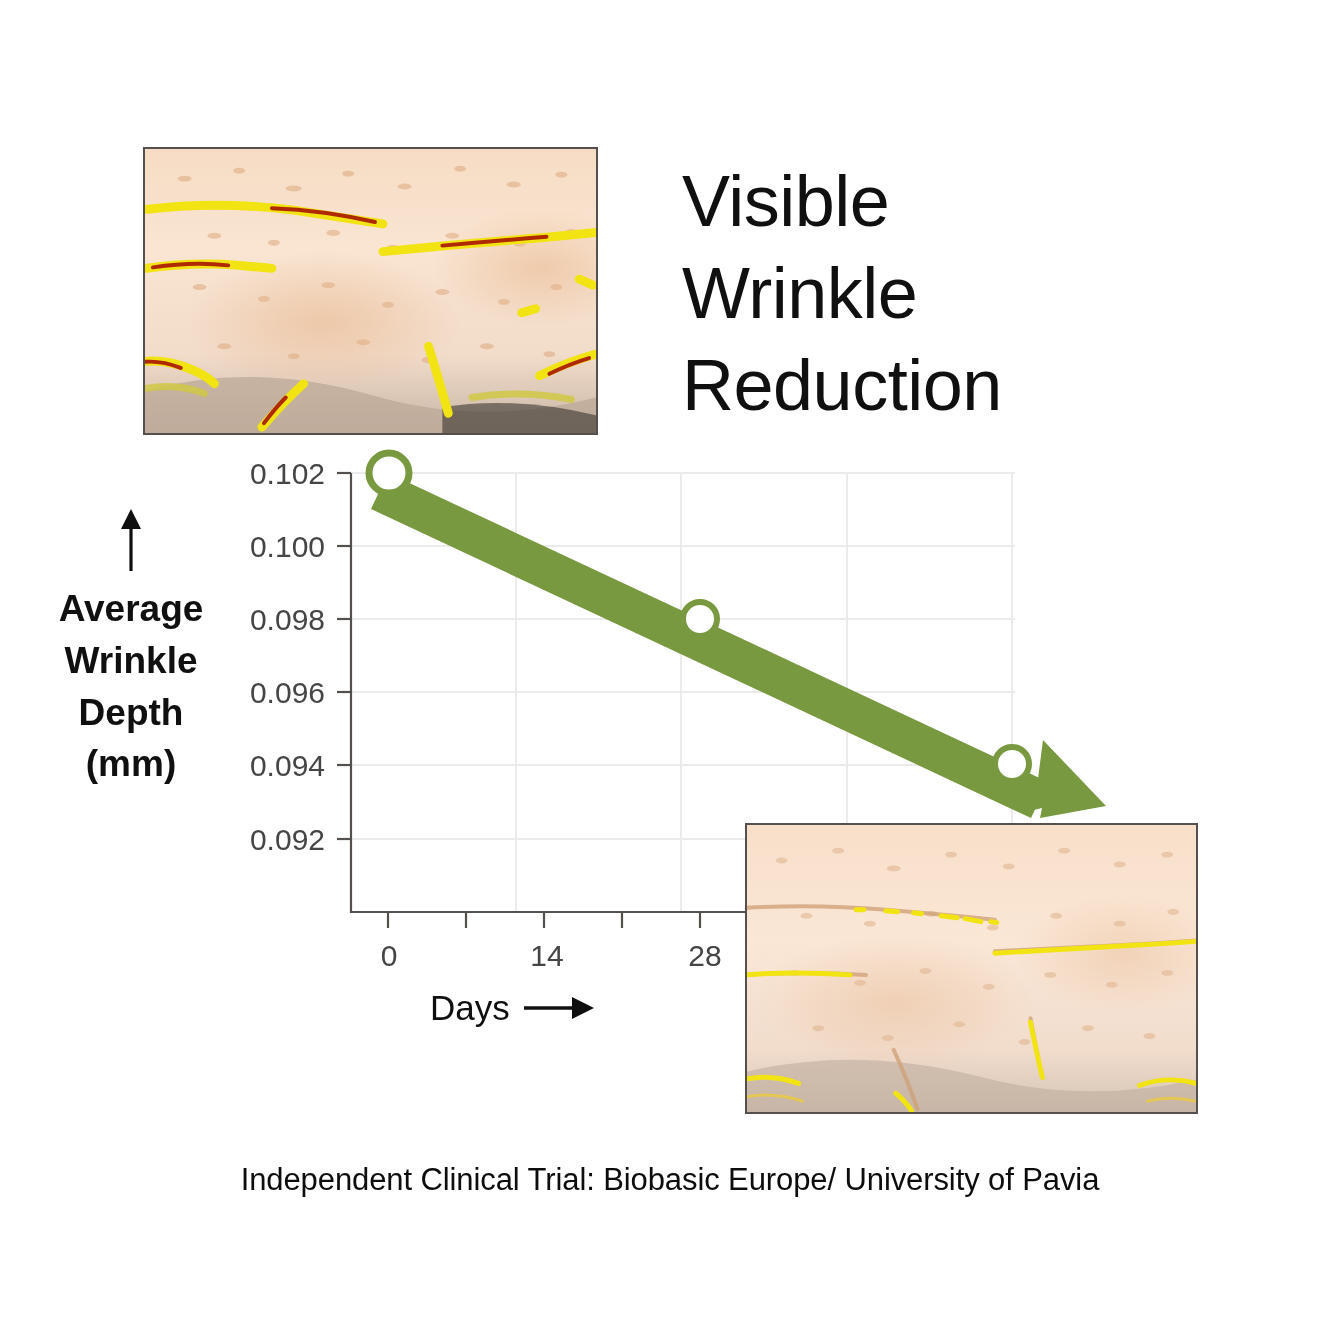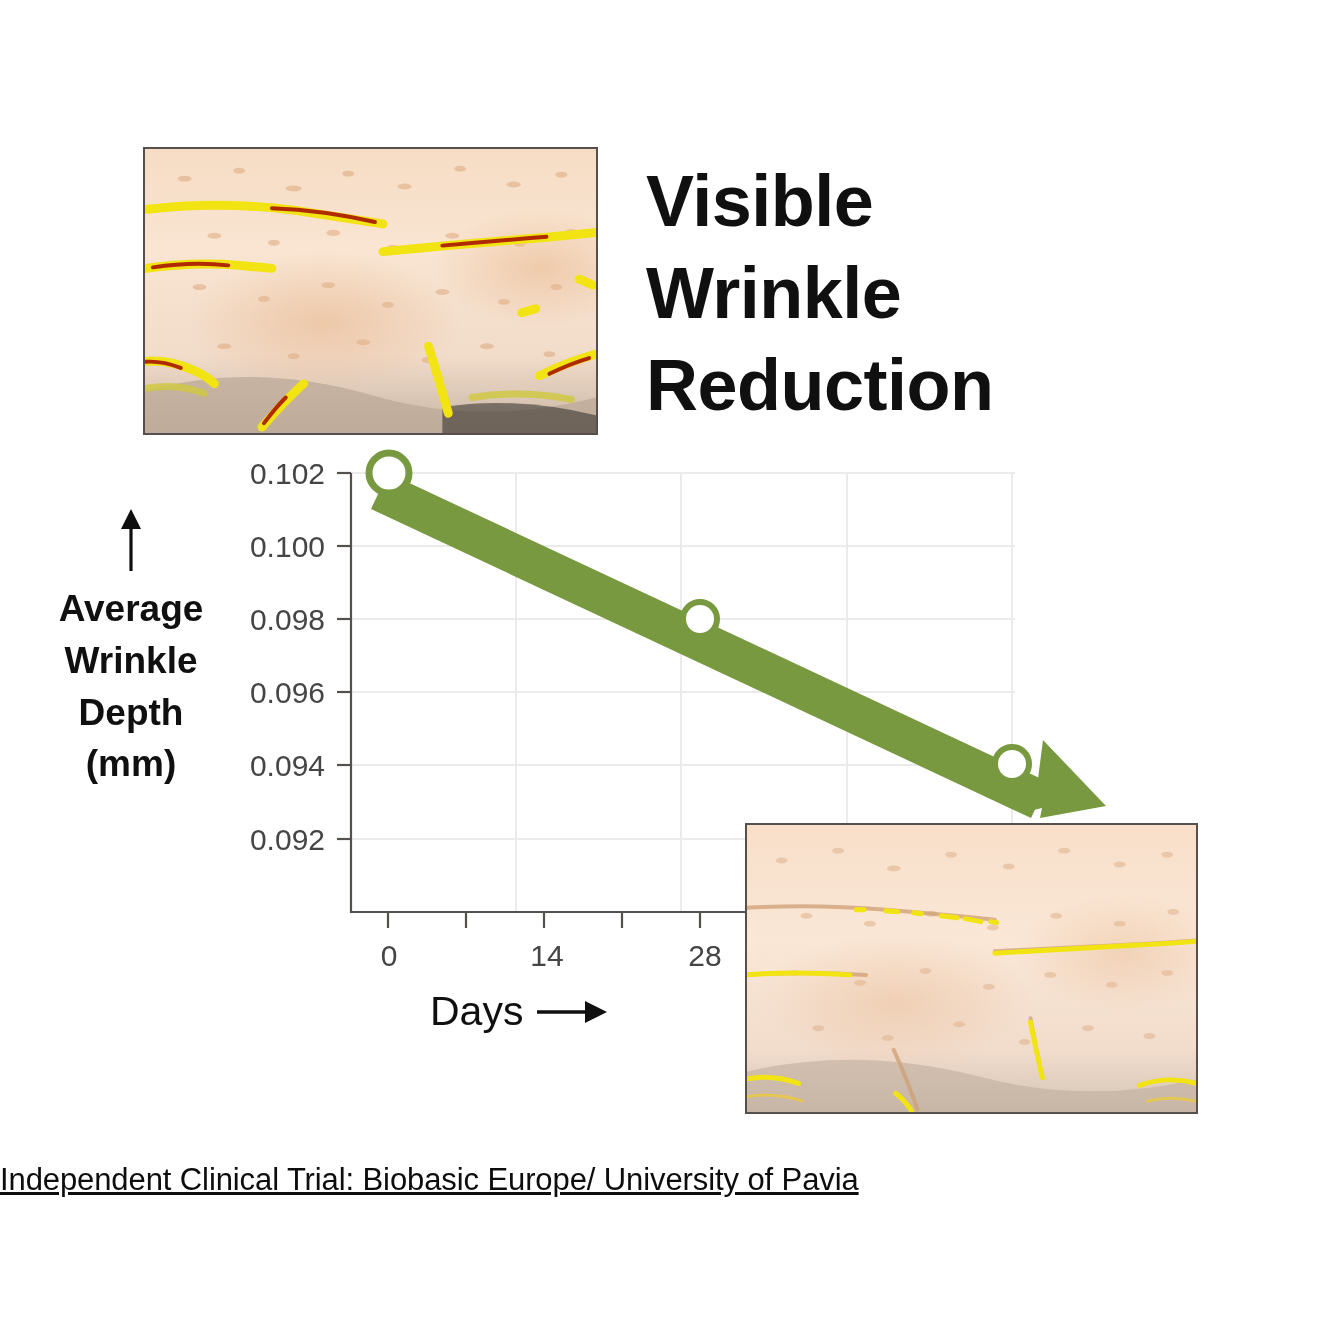--- a/index.html
+++ b/index.html
@@ -9,25 +9,25 @@
     font-family:"Liberation Sans","DejaVu Sans",sans-serif;
     overflow:hidden;
     position:relative;
     color:#111;
   }
   #root{position:absolute;left:0;top:0;width:1340px;height:1340px;}
 
   
   .title{
     position:absolute;
-    left:646px; top:155px;
+    left:682px; top:155px;
     width:430px;
     font-size:72px;
     line-height:1.28;
-    font-weight:700;
+    font-weight:400;
     letter-spacing:-0.5px;
     color:#101010;
     white-space:pre-line;
   }
 
   
   .photo{
     position:absolute;
     border:2px solid #55504d;
     box-sizing:border-box;
@@ -59,35 +59,34 @@
     font-size:37px;
     line-height:1.40;
     color:#101010;
     white-space:pre-line;
     font-weight:bold;
   }
   .yarrow{ position:absolute; left:20px; top:505px; width:222px; height:68px; }
   .xlabel{
     position:absolute;
     left:430px; top:988px;
-    font-size:41px;
+    font-size:35px;
     color:#101010;
     display:flex; align-items:center; gap:14px;
   }
   .xarrow{ width:72px; height:26px; }
 
   
   .caption{
     position:absolute;
     left:0; top:1162px; width:1340px;
-    text-align:left;
+    text-align:center;
     font-size:31px;
     color:#0d0d0d;
     letter-spacing:-0.1px;
-    text-decoration:underline;
   }
 </style>
 </head>
 <body>
 
 <div id="root">
 
   <svg id="chart" viewBox="0 0 1340 1340" preserveAspectRatio="none" aria-hidden="true">
     <defs>
       <clipPath id="plotclip">

